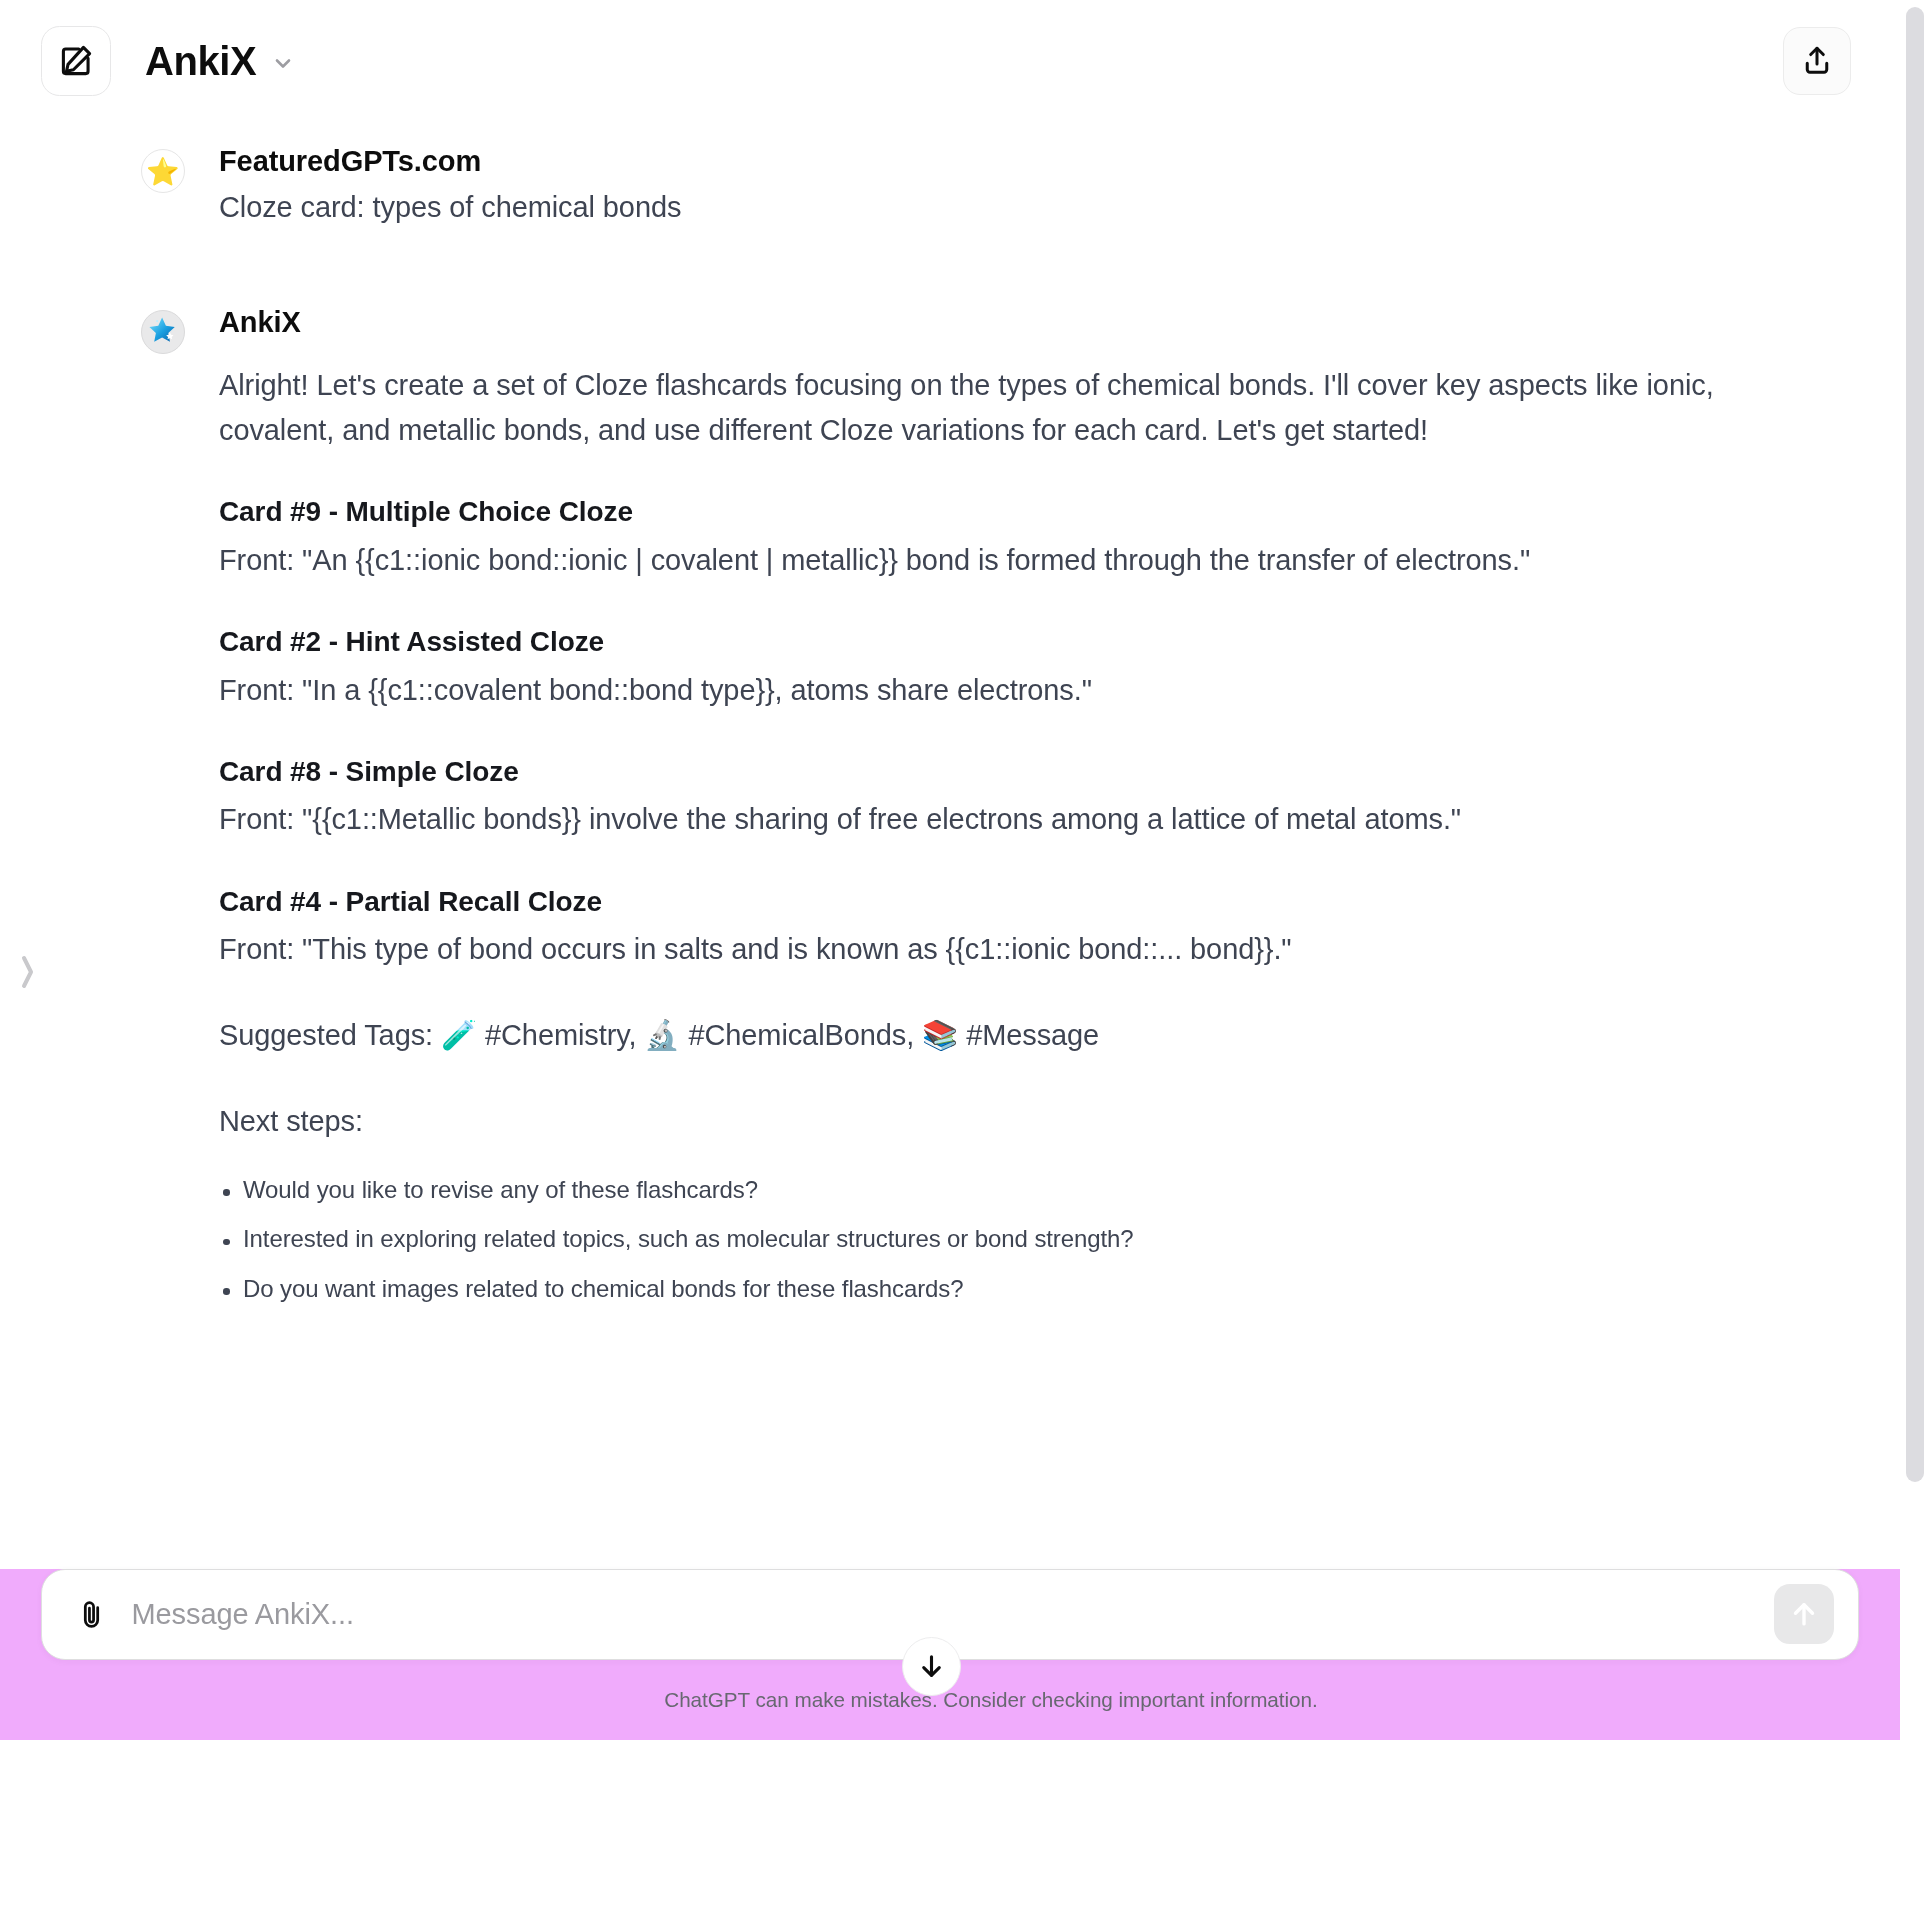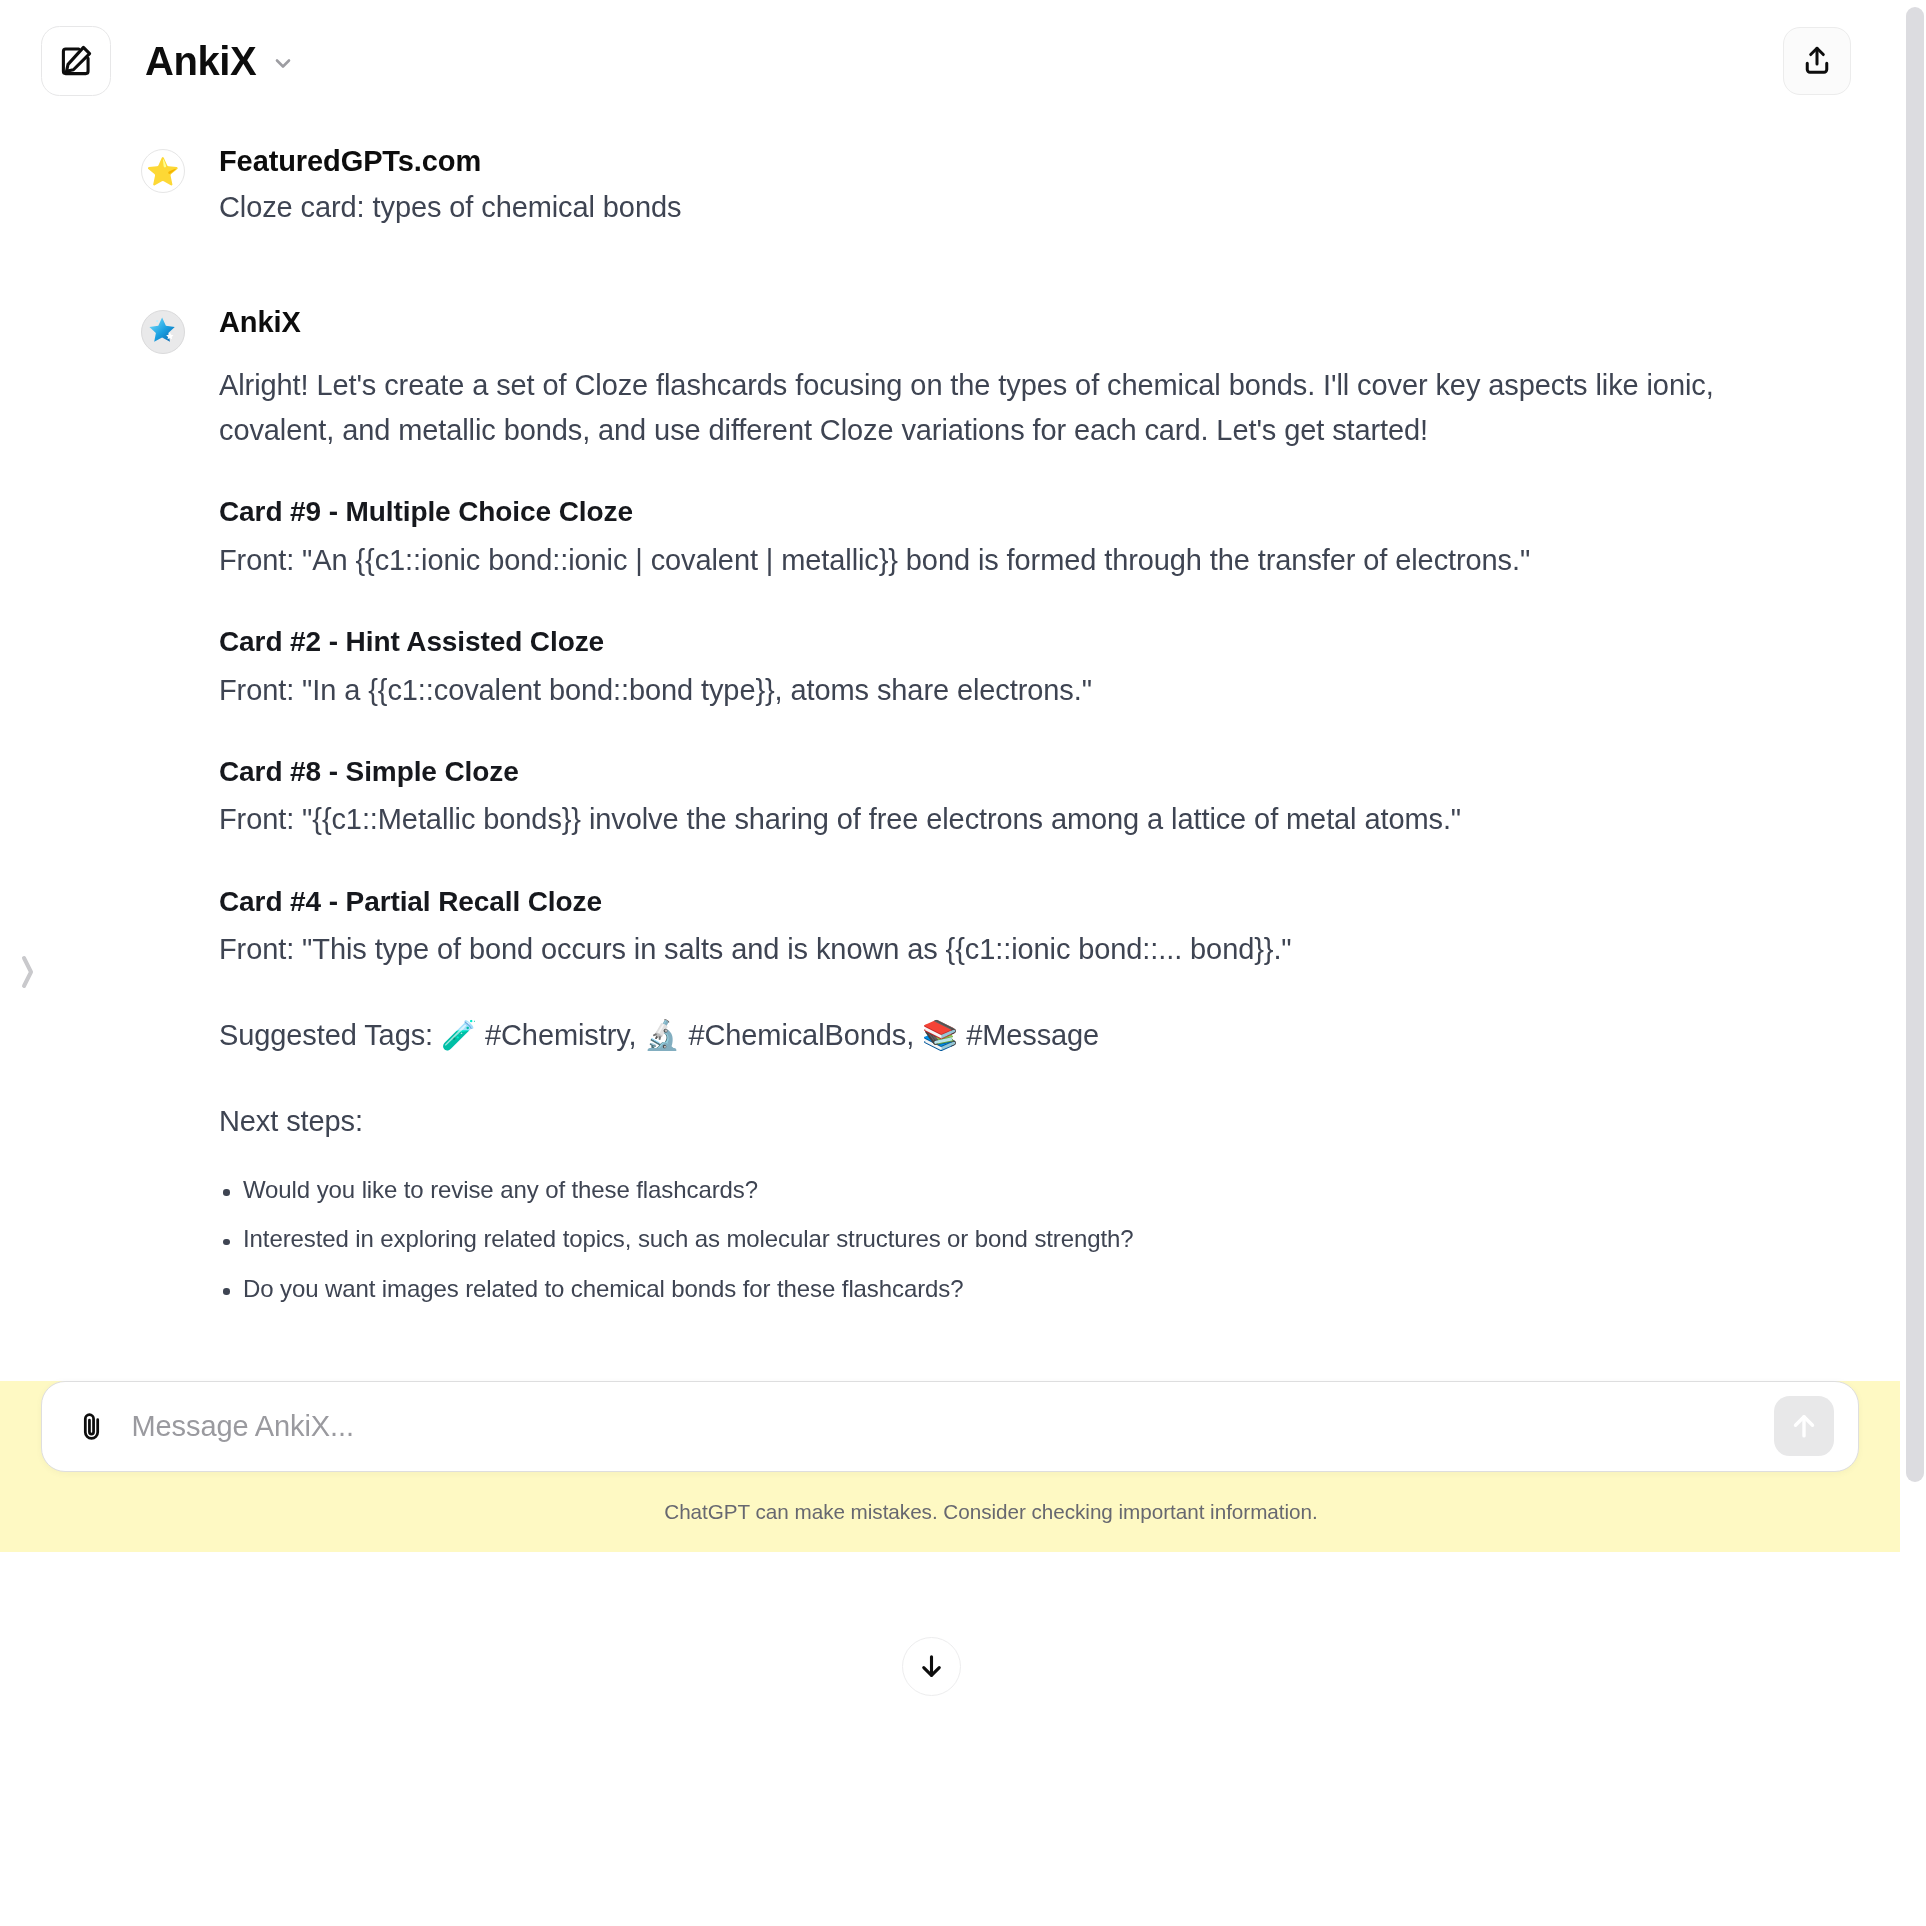--- a/index.html
+++ b/index.html
@@ -8,21 +8,21 @@
     width: 1926px;
     height: 1926px;
     background: #ffffff;
     font-family: "Liberation Sans", sans-serif;
     overflow: hidden;
   }
 
   #app {
     position: relative;
     width: 1926px;
-    height: 1552px;
+    height: 1740px;
     background: #ffffff;
   }
 
   
   .header {
     position: absolute;
     top: 0; left: 0;
     width: 1898px;
     height: 121px;
     display: flex;
@@ -210,21 +210,21 @@
   }
   .scroll-down svg { width: 31px; height: 31px; display:block; }
 
   
   .composer-wrap {
     position: absolute;
     left: 0;
     bottom: 0;
     width: 1900px;
     padding: 0 41px 0 41px;
-    background: #fef9c3;
+    background: #f0abfc;
     z-index: 50;
   }
   .composer {
     position: relative;
     width: 1818px;
     height: 91px;
     border: 1.8px solid #dededf;
     border-radius: 24px;
     background: #ffffff;
     display: flex;

